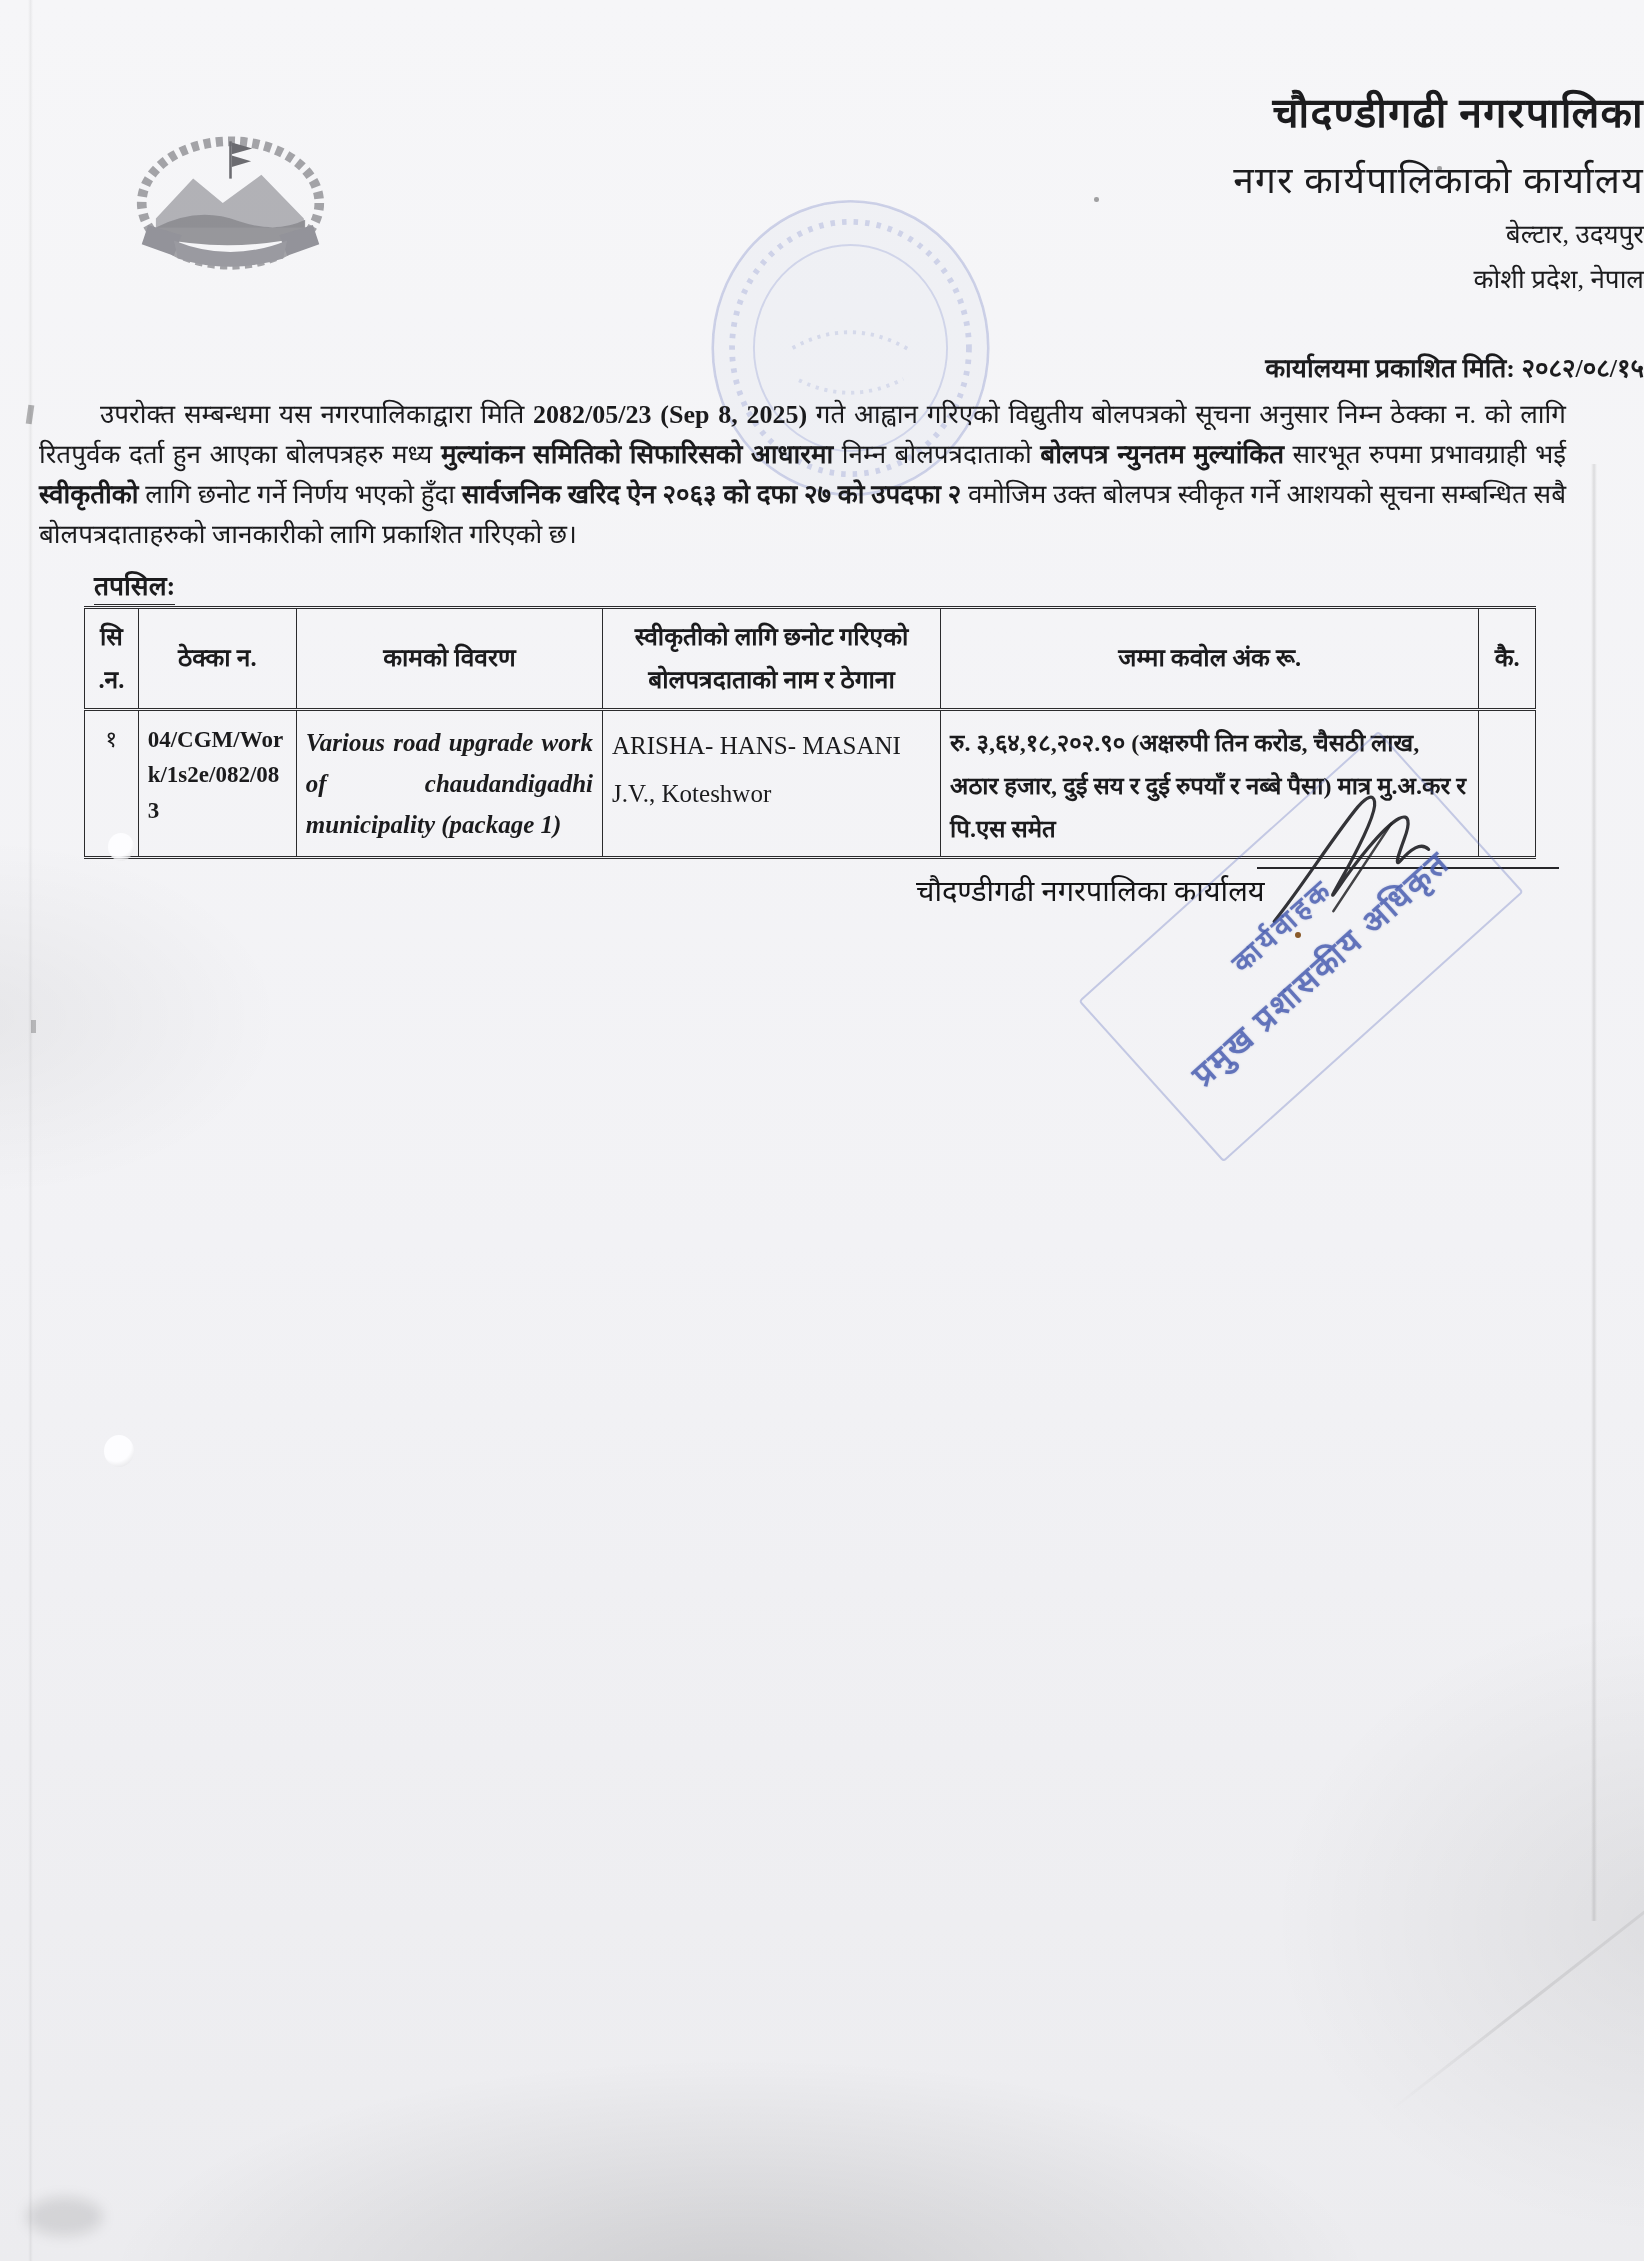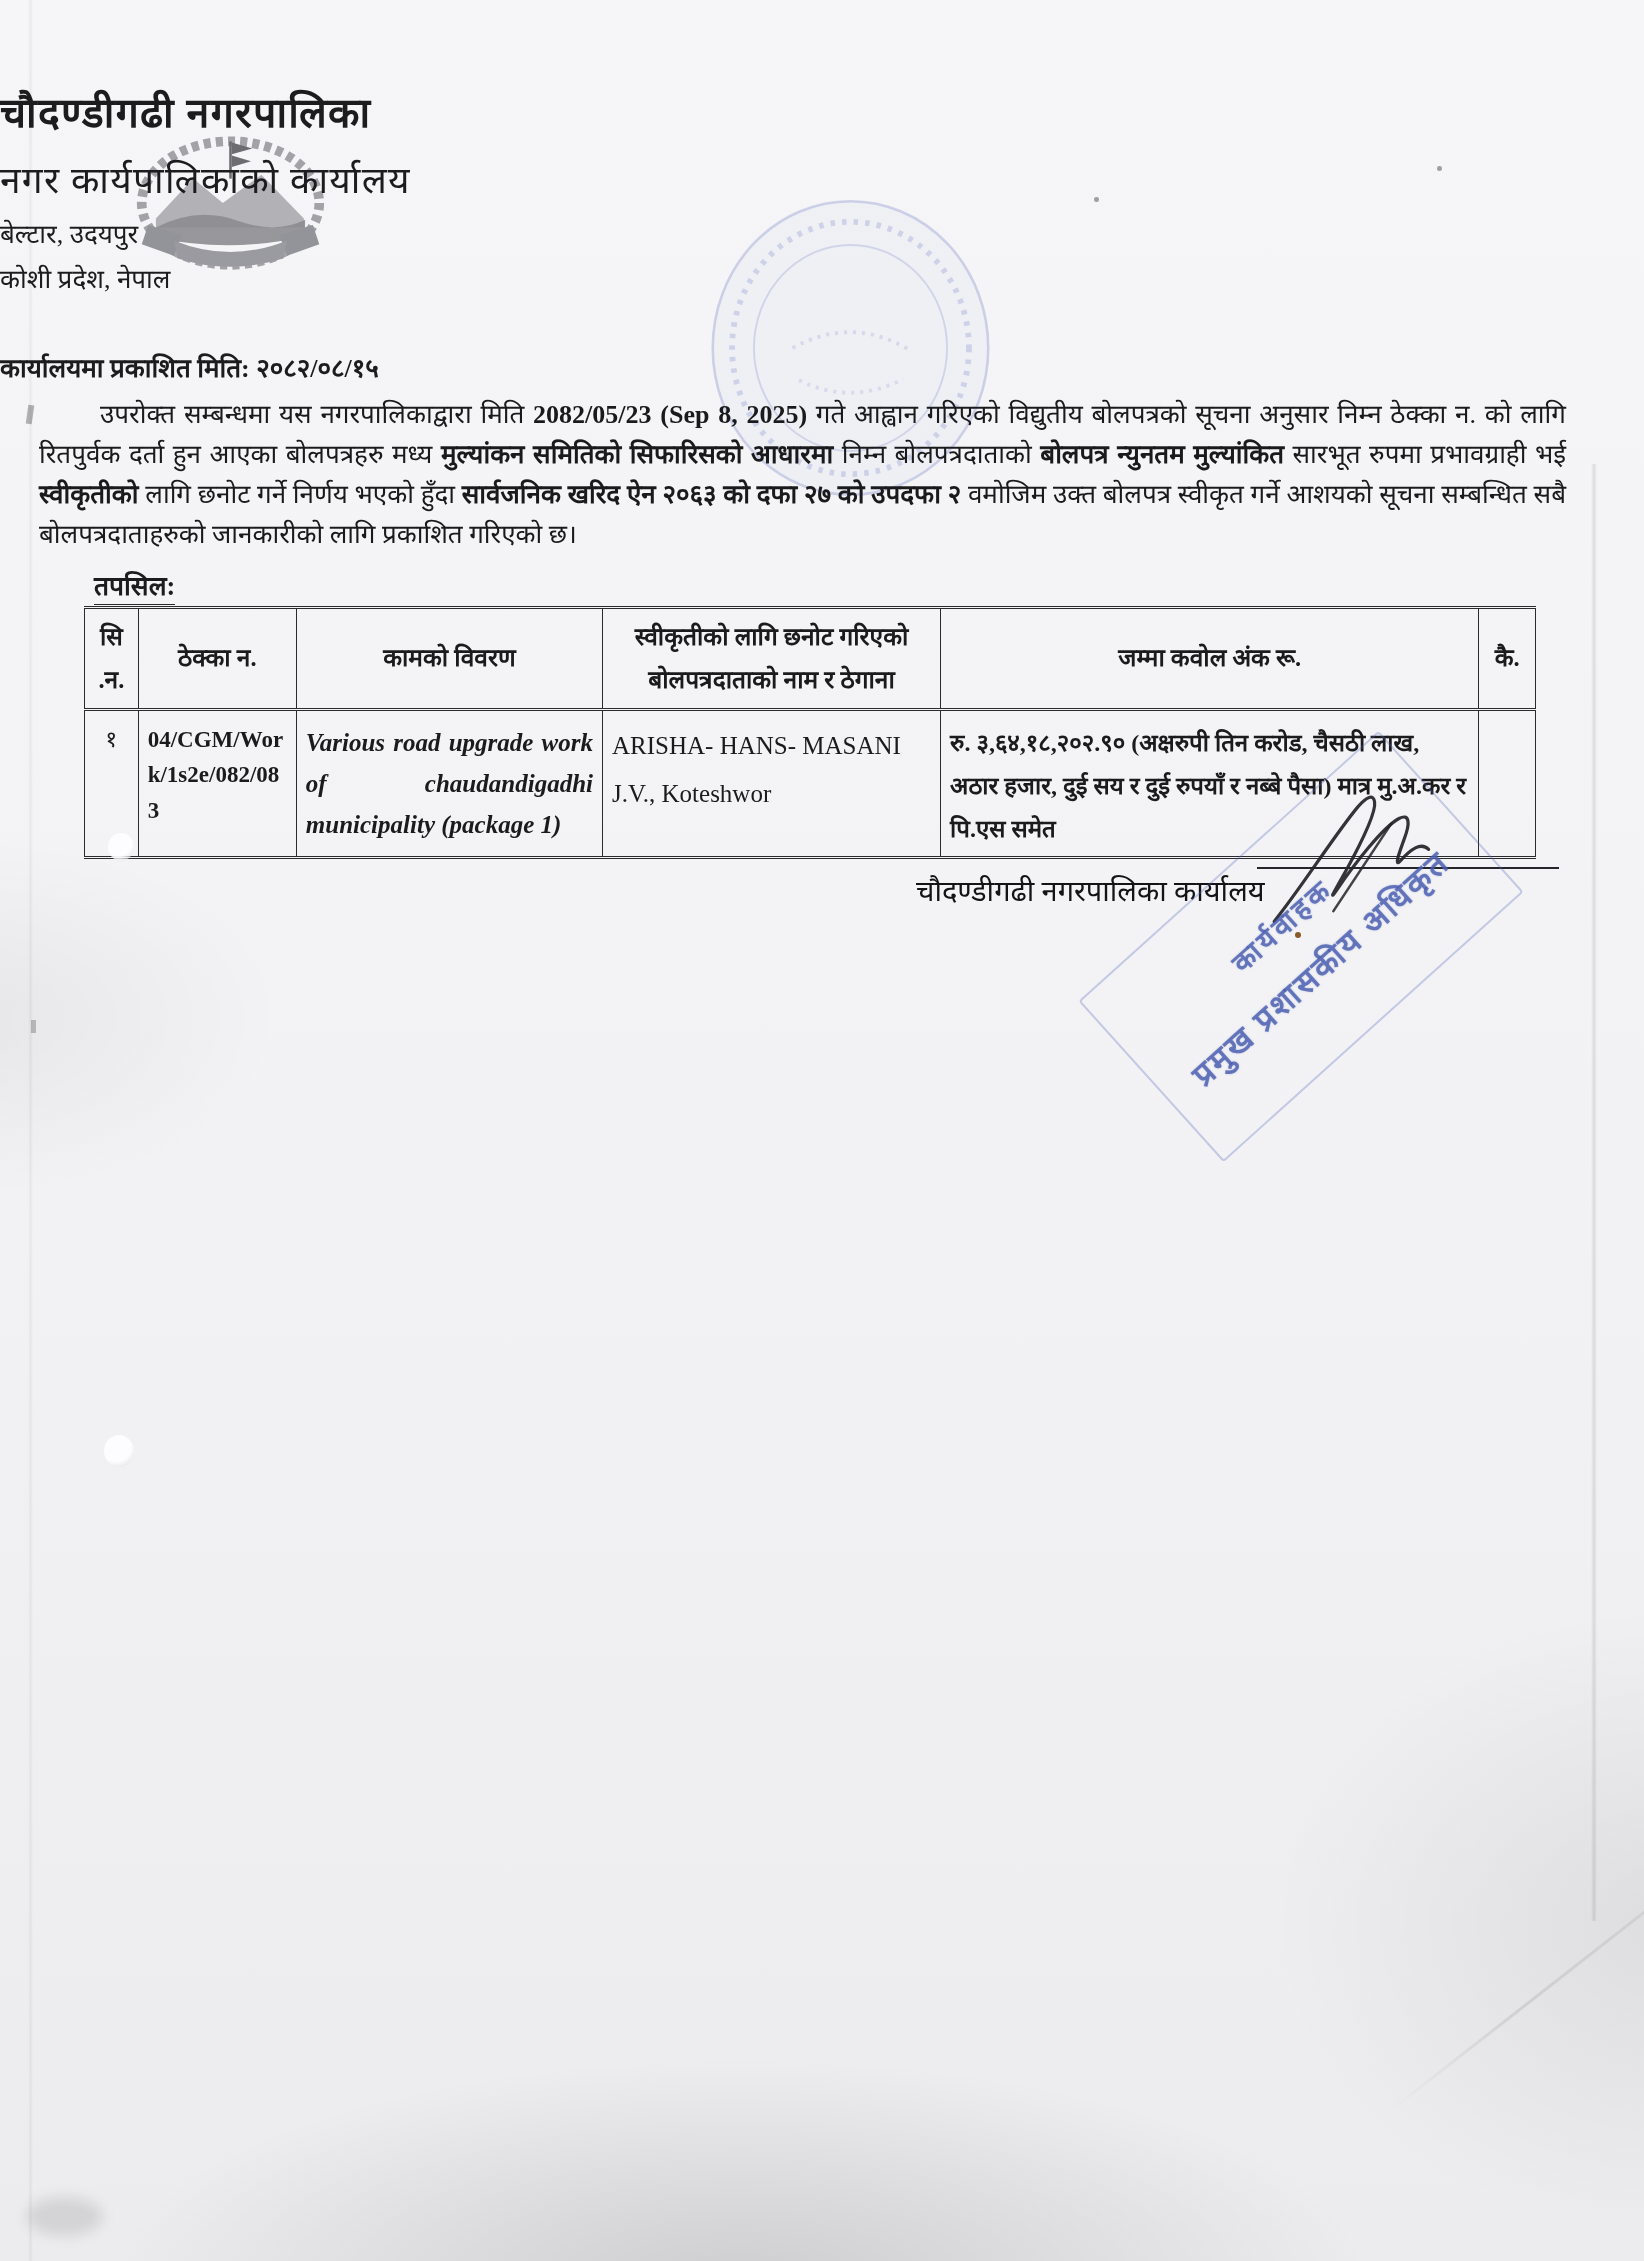--- a/index.html
+++ b/index.html
@@ -8,21 +8,21 @@
     font-family:"Liberation Serif","DejaVu Serif",serif;
     color:#1c1c1e;
     background:
       radial-gradient(ellipse 903px 322px at 45% 101%, rgba(0,0,0,0.13), rgba(0,0,0,0) 70%),
       radial-gradient(ellipse 580px 451px at 102% 85%, rgba(0,0,0,0.07), rgba(0,0,0,0) 70%),
       radial-gradient(ellipse 451px 258px at -2% 45%, rgba(0,0,0,0.05), rgba(0,0,0,0) 70%),
       linear-gradient(180deg,#f6f6f8 0%, #f2f2f5 55%, #ececef 100%);
   }
   .abs{position:absolute;}
   
-  .center-col{left:0; right:0; text-align:left;}
+  .center-col{left:0; right:0; text-align:right;}
   .org-name{top:83px; font-size:41px; font-weight:bold; letter-spacing:1.3px;}
   .office-name{top:153px; font-size:37px; letter-spacing:1.3px;}
   .addr{font-size:26px;}
   .addr1{top:215px;}
   .addr2{top:260px;}
   .notice-title-wrap{top:297px;}
   .notice-title{display:inline-block; font-size:29px; font-weight:bold;
     border-bottom:2.6px solid #222; padding:0 5.2px 3.9px 5.2px;}
   .date-line{top:349px; font-size:26px; font-weight:600;}
   

